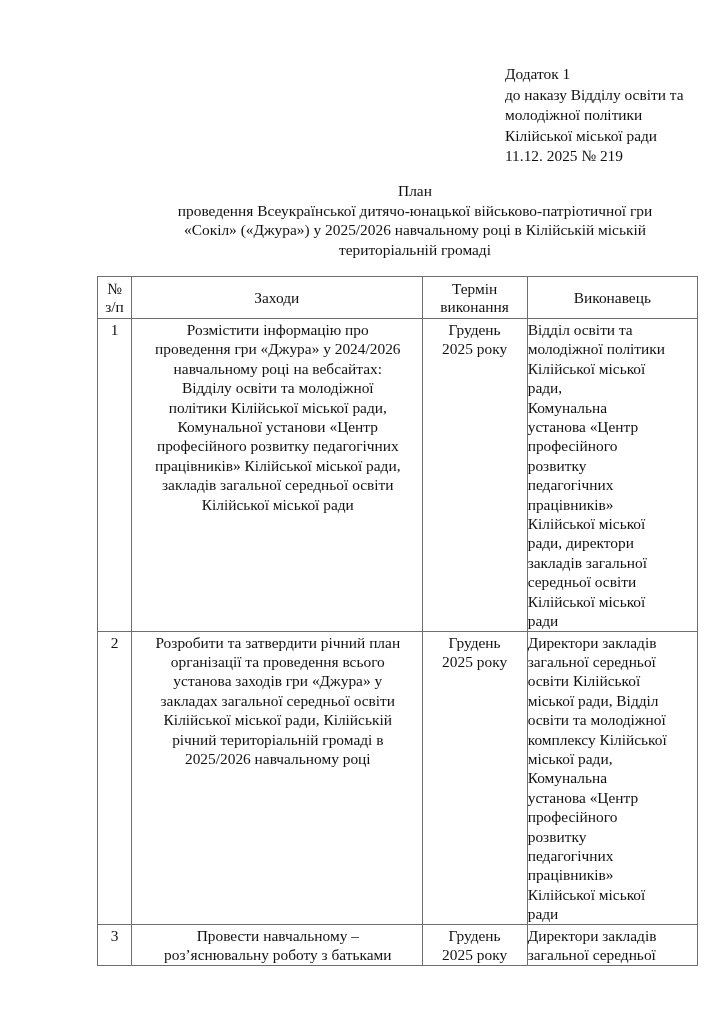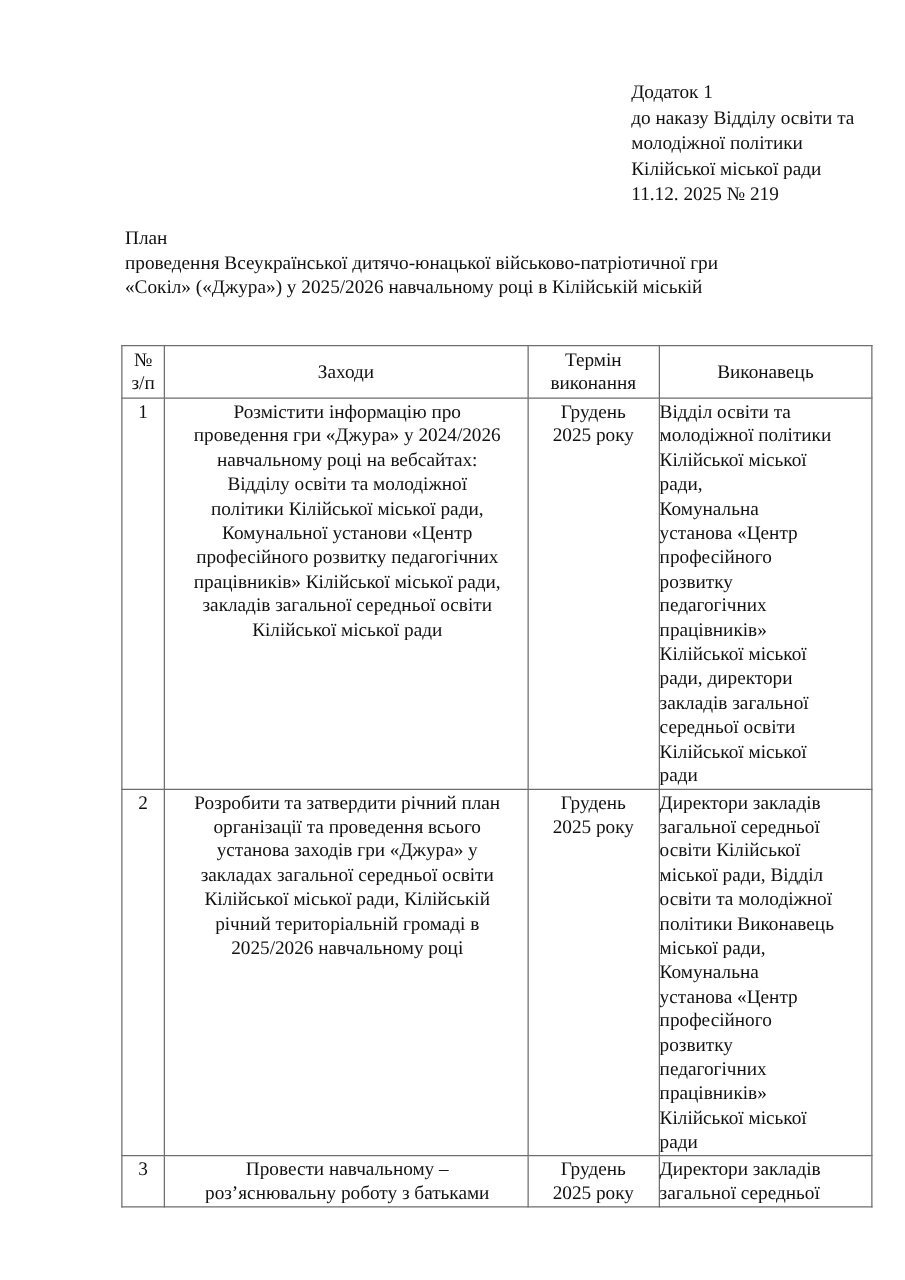--- a/index.html
+++ b/index.html
@@ -20,24 +20,24 @@
     .appendix {
       position: absolute;
       left: 473px;
       top: 64px;
       width: 240px;
       line-height: 20.5px;
     }
     .appendix div { white-space: nowrap; margin-left: 32px; }
     .title-block {
       position: absolute;
-      left: 100px;
+      left: 115px;
       top: 181px;
       width: 600px;
-      text-align: left;
+      text-align: center;
       line-height: 19.6px;
     }
     .title-block div { white-space: nowrap; }
     table.plan {
       position: absolute;
       left: 97px;
       top: 276px;
       border-collapse: collapse;
       table-layout: fixed;
       width: 601px;
@@ -75,20 +75,21 @@
   <div>до наказу Відділу освіти та</div>
   <div>молодіжної політики</div>
   <div>Кілійської міської ради</div>
   <div>11.12. 2025 № 219</div>
 </div>
 
 <div class="title-block">
   <div>План</div>
   <div>проведення Всеукраїнської дитячо-юнацької військово-патріотичної гри</div>
   <div>«Сокіл» («Джура») у 2025/2026 навчальному році в Кілійській міській</div>
+  <div>територіальній громаді</div>
 </div>
 
 <table class="plan">
   <colgroup>
     <col class="col-num">
     <col class="col-measure">
     <col class="col-term">
     <col class="col-exec">
   </colgroup>
   <tbody>
@@ -155,21 +156,21 @@
     <td class="term-cell">
           <span class="line">Грудень</span>
           <span class="line">2025 року</span>
         </td>
     <td class="exec-cell">
           <span class="line">Директори закладів</span>
           <span class="line">загальної середньої</span>
           <span class="line">освіти Кілійської</span>
           <span class="line">міської ради, Відділ</span>
           <span class="line">освіти та молодіжної</span>
-          <span class="line">політики Виконавець</span>
+          <span class="line">комплексу Кілійської</span>
           <span class="line">міської ради,</span>
           <span class="line">Комунальна</span>
           <span class="line">установа «Центр</span>
           <span class="line">професійного</span>
           <span class="line">розвитку</span>
           <span class="line">педагогічних</span>
           <span class="line">працівників»</span>
           <span class="line">Кілійської міської</span>
           <span class="line">ради</span>
         </td>

